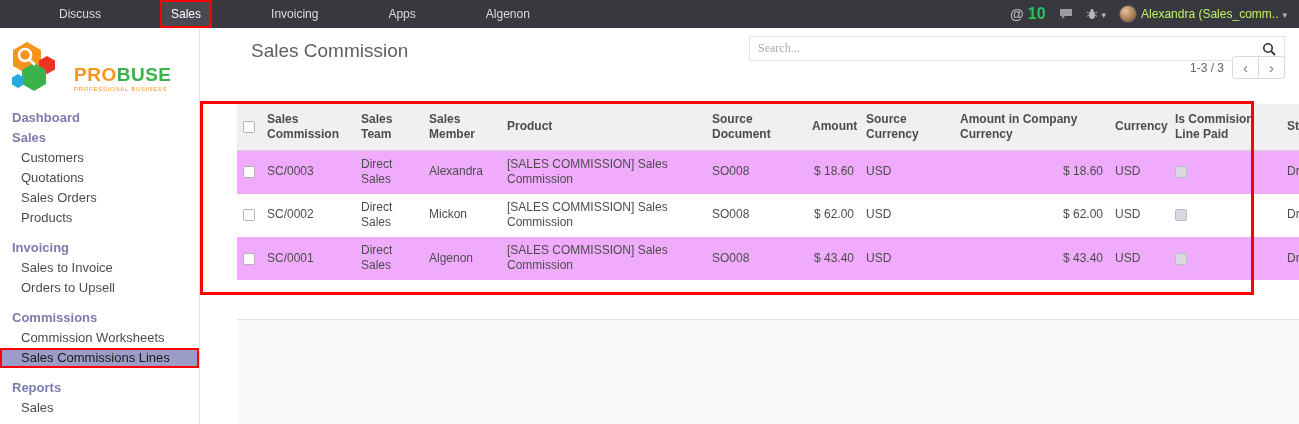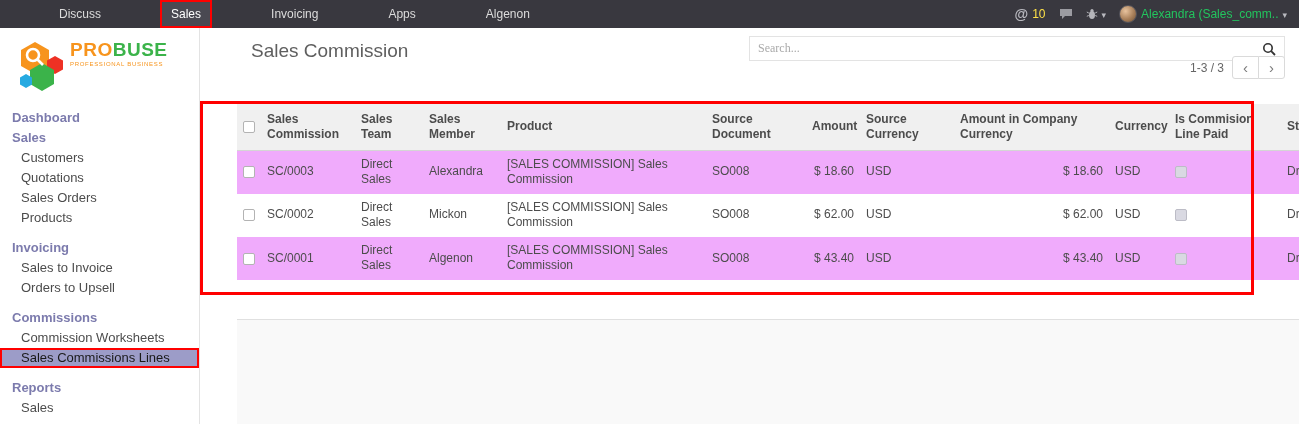--- a/index.html
+++ b/index.html
@@ -10,30 +10,30 @@
     background:#fff; color:#4c4c4c;
   }
   
   .topbar { height:28px; background:#39383f; display:flex; align-items:stretch; font-size:12px; }
   .menus { display:flex; }
   .menu-item { display:flex; align-items:center; padding:0 11px; color:#dcdcdc; cursor:pointer; white-space:nowrap;margin-left:48px; }
   .menu-item.active { background:#4a4952; color:#fff; outline:2px solid #ff0000; outline-offset:-2px; }
   .topbar-right { margin-left:auto; display:flex; align-items:center; gap:13px; padding-right:12px; }
   .systray-item { display:flex; align-items:center; gap:4px; color:#b9b9bf; cursor:pointer; }
   .at-icon::before { content:"@"; font-size:14px; font-weight:bold; }
-  .count { font-size:12px; color:#fde047; }
+  .count { font-size:16px; color:#22c55e;font-weight:bold; }
   .caret::before { content:"▾"; font-size:9px; color:#b9b9bf; }
   .avatar { width:18px; height:18px; border-radius:50%; border:1px solid #55545c;
             background: radial-gradient(circle at 35% 32%, #e8c39e 0%, #a9805a 55%, #6e4f33 100%); }
-  .user-name { color:#22c55e; white-space:nowrap; }
+  .user-name { color:#bef264; white-space:nowrap; }
   
   .body-row { display:flex; height:396px; }
   
   .sidebar { width:200px; min-width:200px; background:#fff; border-right:1px solid #e3e3e3; overflow:hidden; font-size:13px; }
-  .logo { display:flex; align-items:flex-start; gap:6px; padding:12px 6px 16px 10px;margin-left:8px; }
+  .logo { display:flex; align-items:flex-end; gap:18px; padding:12px 6px 16px 10px; }
   .brand { font-size:19px; font-weight:bold; letter-spacing:0.5px; line-height:1; }
   .brand-pre { color:#f7941d; }
   .brand-suf { color:#3bb34a; }
   .tagline { font-size:6px; color:#f7941d; letter-spacing:0.7px; margin-top:2px; }
   .section { margin-top:10px; }
   .section.tight { margin-top:0; }
   .section-label { color:#7c7bad; font-weight:bold; padding:2px 12px; line-height:16px; cursor:pointer; }
   .nav-item { padding:2px 12px 2px 21px; line-height:16px; color:#4c4c4c; cursor:pointer; }
   .nav-item.selected { background:#9c9cc8; color:#1a1a1a; outline:2px solid #ff0000; outline-offset:-2px; }
   

